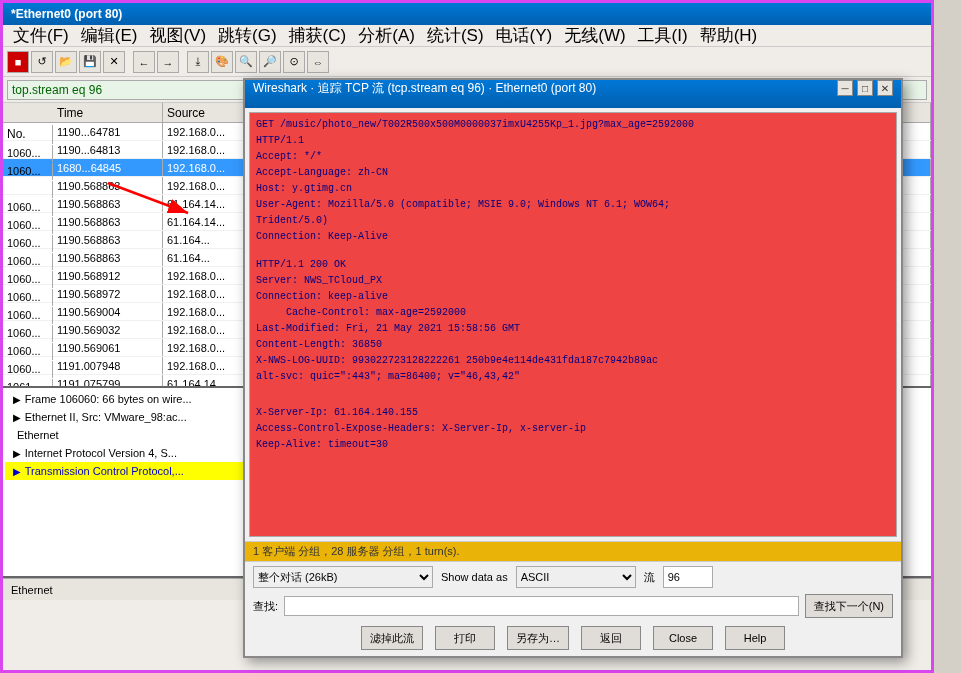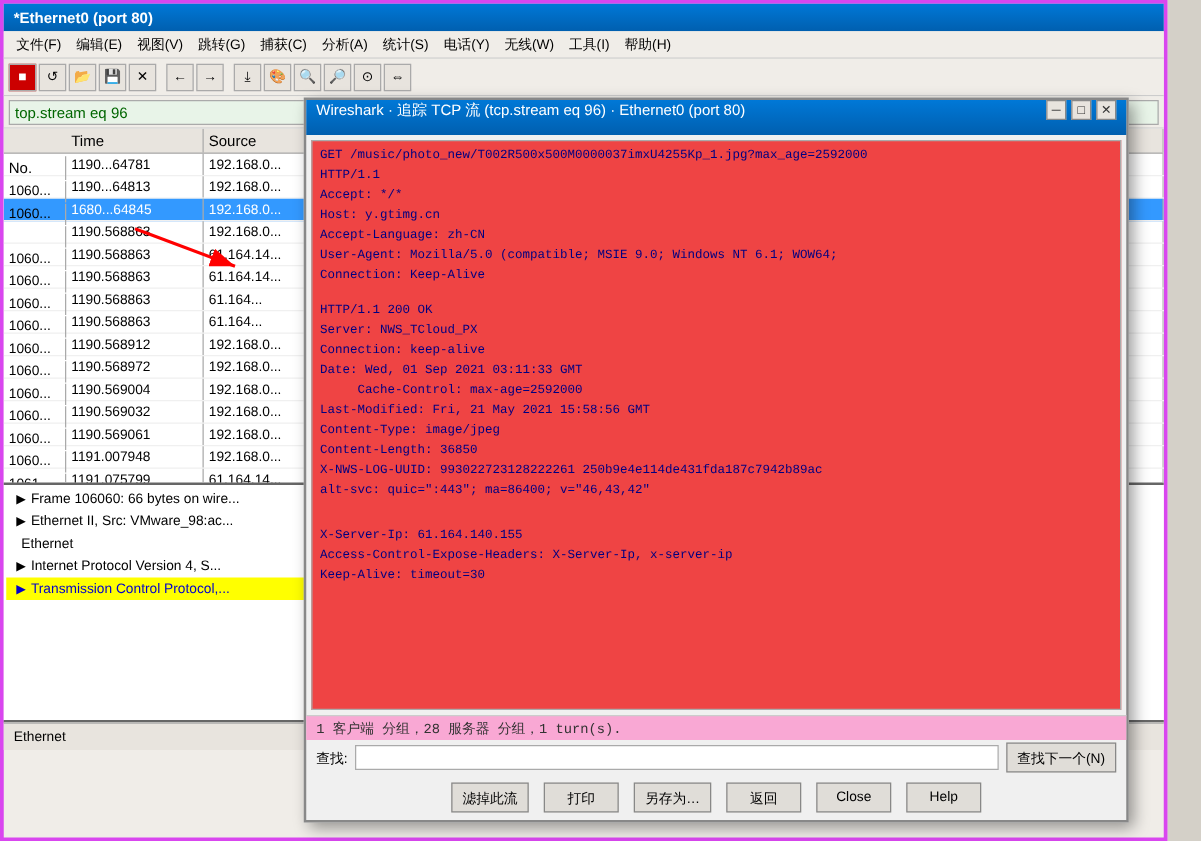--- a/index.html
+++ b/index.html
@@ -34,21 +34,21 @@
       font-weight: bold;
     }
 
     .menu-bar {
       background: #f0ede8;
       height: 22px;
       display: flex;
       align-items: center;
       padding: 0 4px;
       border-bottom: 1px solid #ccc;
-      font-size: 11px;
+      font-size: 17px;
     }
     .menu-bar span {
       padding: 2px 6px;
       cursor: pointer;
     }
 
     .toolbar {
       background: #f0ede8;
       height: 30px;
       display: flex;
@@ -222,29 +222,28 @@
       border: 1px solid #aaa;
       overflow-y: scroll;
       padding: 4px 6px;
       font-family: Liberation Mono, monospace;
       font-size: 10px;
       color: #000080;
       line-height: 1.6;
     }
 
     .dialog-status {
-      background: #f9a8d4;
+      background: #eab308;
       padding: 2px 8px;
       font-size: 11px;
       color: #333;
       border-top: 1px solid #ccc;
       height: 20px;
       display: flex;
       align-items: flex-start;
-      font-family: Liberation Mono, monospace;
     }
 
     .dialog-controls {
       padding: 4px 8px;
       display: flex;
       align-items: center;
       gap: 8px;
       border-top: 1px solid #ccc;
     }
     .dialog-select {
@@ -505,44 +504,54 @@
         <div class="dialog-title-btn">─</div>
         <div class="dialog-title-btn">□</div>
         <div class="dialog-title-btn">✕</div>
       </div>
     </div>
 
     <div class="dialog-content" id="dialog-content">
     <div style="min-height: 1.2em;">GET /music/photo_new/T002R500x500M0000037imxU4255Kp_1.jpg?max_age=2592000</div>
         <div style="min-height: 1.2em;">HTTP/1.1</div>
         <div style="min-height: 1.2em;">Accept: */*</div>
+        <div style="min-height: 1.2em;">Accept-Language: zh-CN</div>
         <div style="min-height: 1.2em;">Host: y.gtimg.cn</div>
-        <div style="min-height: 1.2em;">Accept-Language: zh-CN</div>
         <div style="min-height: 1.2em;">User-Agent: Mozilla/5.0 (compatible; MSIE 9.0; Windows NT 6.1; WOW64;</div>
+        <div style="min-height: 1.2em;">Trident/5.0)</div>
         <div style="min-height: 1.2em;">Connection: Keep-Alive</div>
         <div style="min-height: 1.2em;"></div>
         <div style="min-height: 1.2em;">HTTP/1.1 200 OK</div>
         <div style="min-height: 1.2em;">Server: NWS_TCloud_PX</div>
         <div style="min-height: 1.2em;">Connection: keep-alive</div>
-        <div style="min-height: 1.2em;">Date: Wed, 01 Sep 2021 03:11:33 GMT</div>
         <div style="min-height: 1.2em; margin-left: 30px;">Cache-Control: max-age=2592000</div>
         <div style="min-height: 1.2em;">Last-Modified: Fri, 21 May 2021 15:58:56 GMT</div>
-        <div style="min-height: 1.2em;">Content-Type: image/jpeg</div>
         <div style="min-height: 1.2em;">Content-Length: 36850</div>
         <div style="min-height: 1.2em;">X-NWS-LOG-UUID: 993022723128222261 250b9e4e114de431fda187c7942b89ac</div>
         <div style="min-height: 1.2em;">alt-svc: quic=":443"; ma=86400; v="46,43,42"</div>
         <div style="min-height: 1.2em; margin-top: 20px;">X-Server-Ip: 61.164.140.155</div>
         <div style="min-height: 1.2em;">Access-Control-Expose-Headers: X-Server-Ip, x-server-ip</div>
         <div style="min-height: 1.2em;">Keep-Alive: timeout=30</div>
       </div>
 
     <div class="dialog-status">
       <span>1 客户端 分组，28 服务器 分组，1 turn(s).</span>
     </div>
 
+    <div class="dialog-controls">
+      <select class="dialog-select dialog-select-wide">
+        <option>整个对话 (26kB)</option>
+      </select>
+      <span style="font-size:11px;">Show data as</span>
+      <select class="dialog-select" style="width:120px;">
+        <option>ASCII</option>
+      </select>
+      <span style="font-size:11px;">流</span>
+      <input type="number" value="96" style="width: 50px; height: 22px; font-size: 11px; border: 1px solid rgb(170, 170, 170); padding: 0px 4px;">
+    </div>
 
     <div class="dialog-search-row">
       <span class="dialog-search-label">查找:</span>
       <input type="text" class="dialog-search-input" placeholder="" style="">
       <button class="dialog-btn">查找下一个(N)</button>
     </div>
 
     <div class="dialog-bottom-row">
       <button class="dialog-btn">滤掉此流</button>
       <button class="dialog-btn">打印</button>

